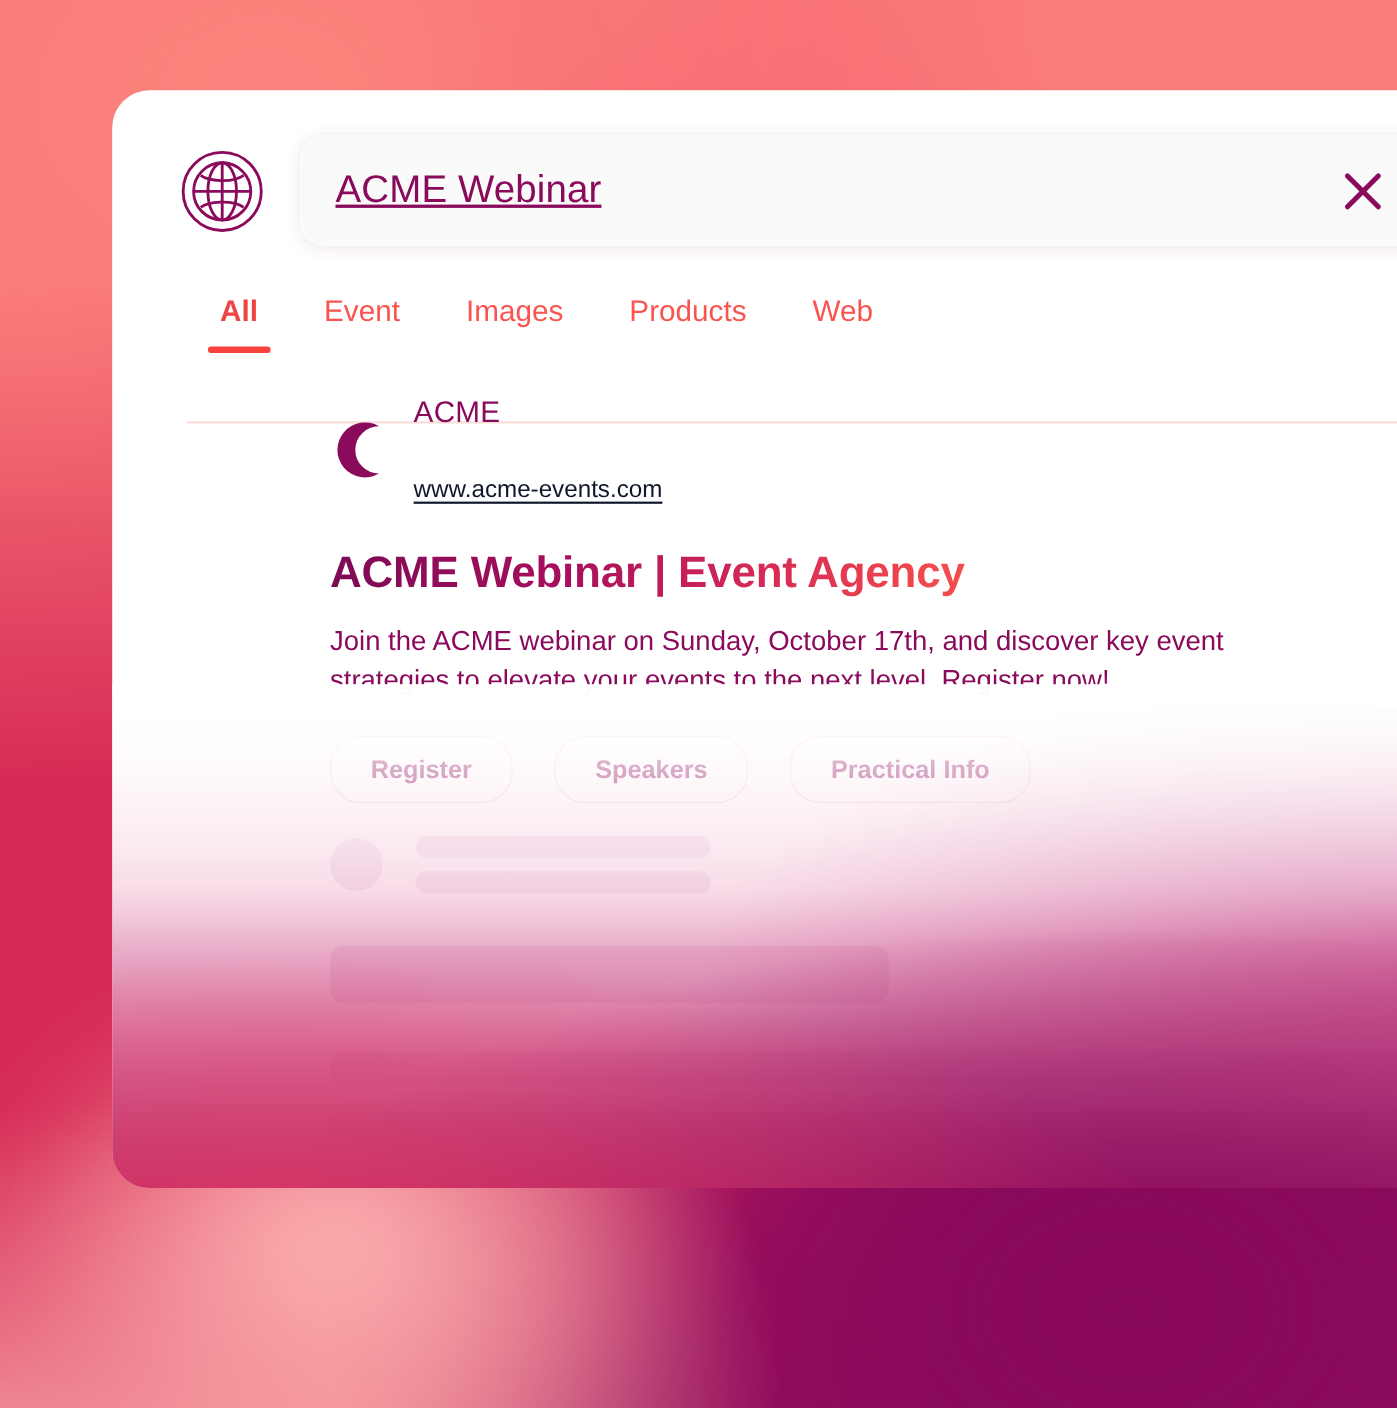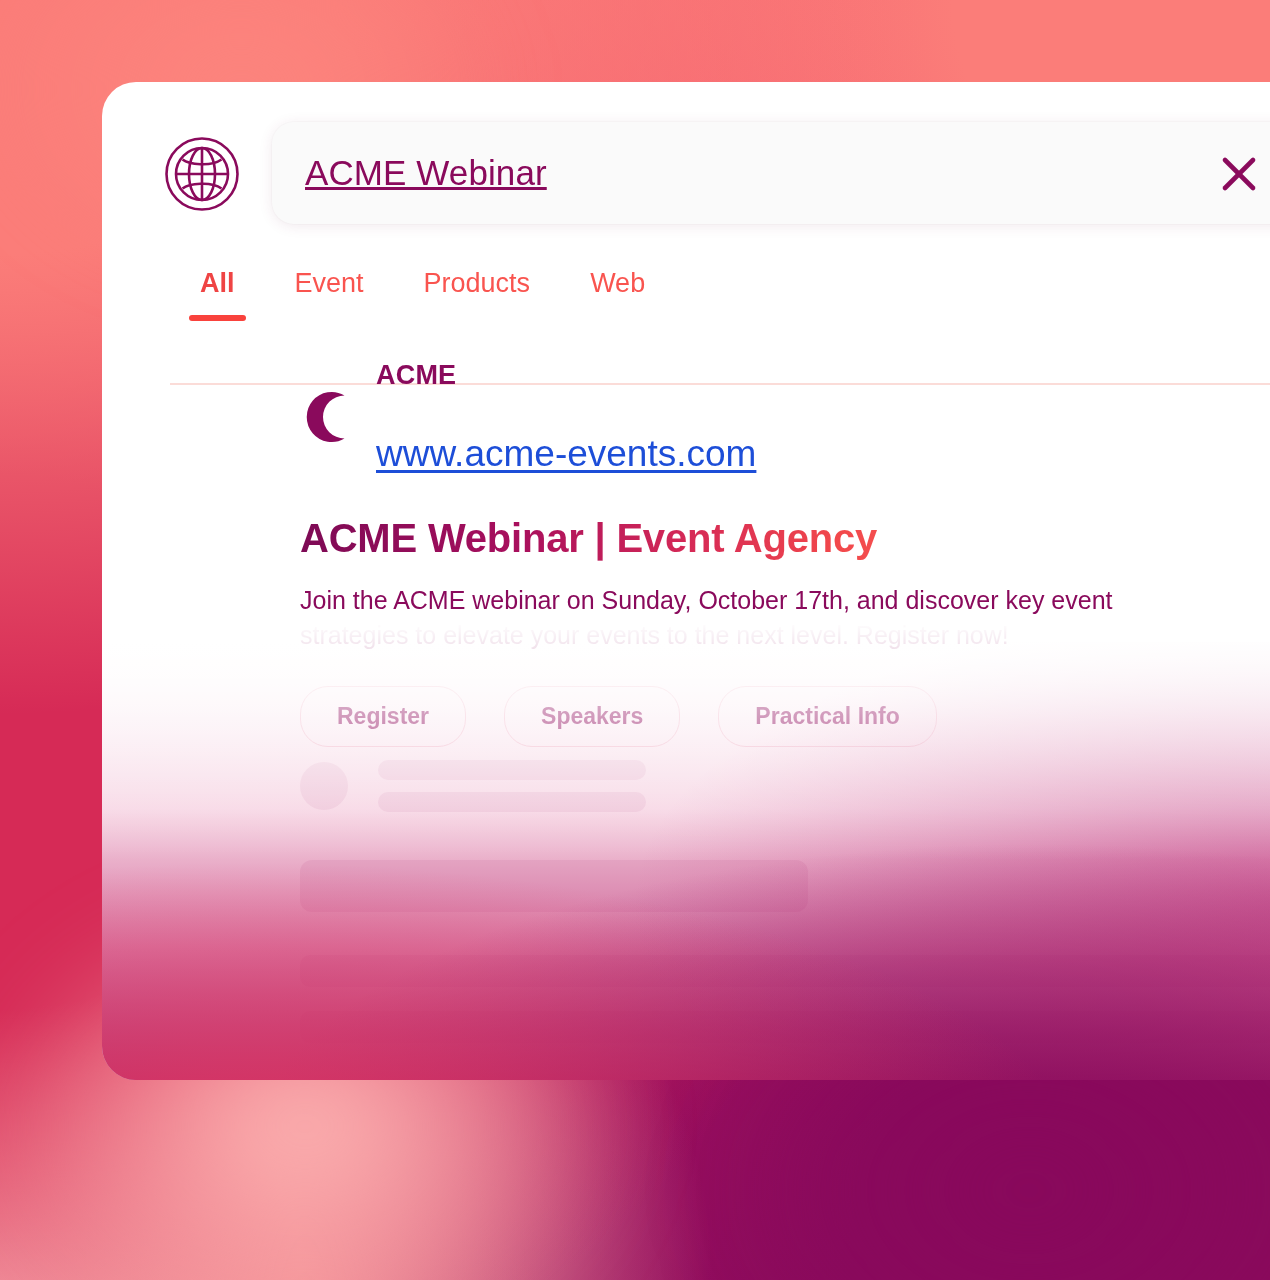--- a/index.html
+++ b/index.html
@@ -121,25 +121,25 @@
   }
 
   
   .result { position:absolute; left:198px; top:278px; width:980px; }
 
   .brand-row { display:flex; align-items:center; gap:18px; }
   .brand-logo { width:58px; height:58px; flex:none; color:#8a0a5c; }
   .brand-logo svg { display:block; width:58px; height:58px; }
   .brand-text { display:flex; flex-direction:column; gap:1px; }
   .brand-name {
-    font-size:27px; font-weight:bold; color:#8a0a5c;
+    font-size:27px; font-weight:normal; color:#8a0a5c;
     letter-spacing:.2px; line-height:1.12;
   }
   .brand-url {
-    font-size:37px; color:#1d4ed8;
+    font-size:22px; color:#0f172a;
     text-decoration:underline;
     text-underline-offset:4px;
     line-height:1.12;
     cursor:pointer;
     margin-top:42px;
   }
 
   .result-title {
     margin-top:41px;
     font-size:40px; font-weight:bold;
@@ -262,20 +262,23 @@
 
   <div class="tabs">
     <div class="tabs-inner">
       <div class="tab active">
         <span>All</span>
       </div>
       <div class="tab">
         <span>Event</span>
       </div>
       <div class="tab">
+        <span>Images</span>
+      </div>
+      <div class="tab">
         <span>Products</span>
       </div>
       <div class="tab">
         <span>Web</span>
       </div>
     </div>
     <div class="tabs-rule"></div>
   </div>
 
   <div class="result">

